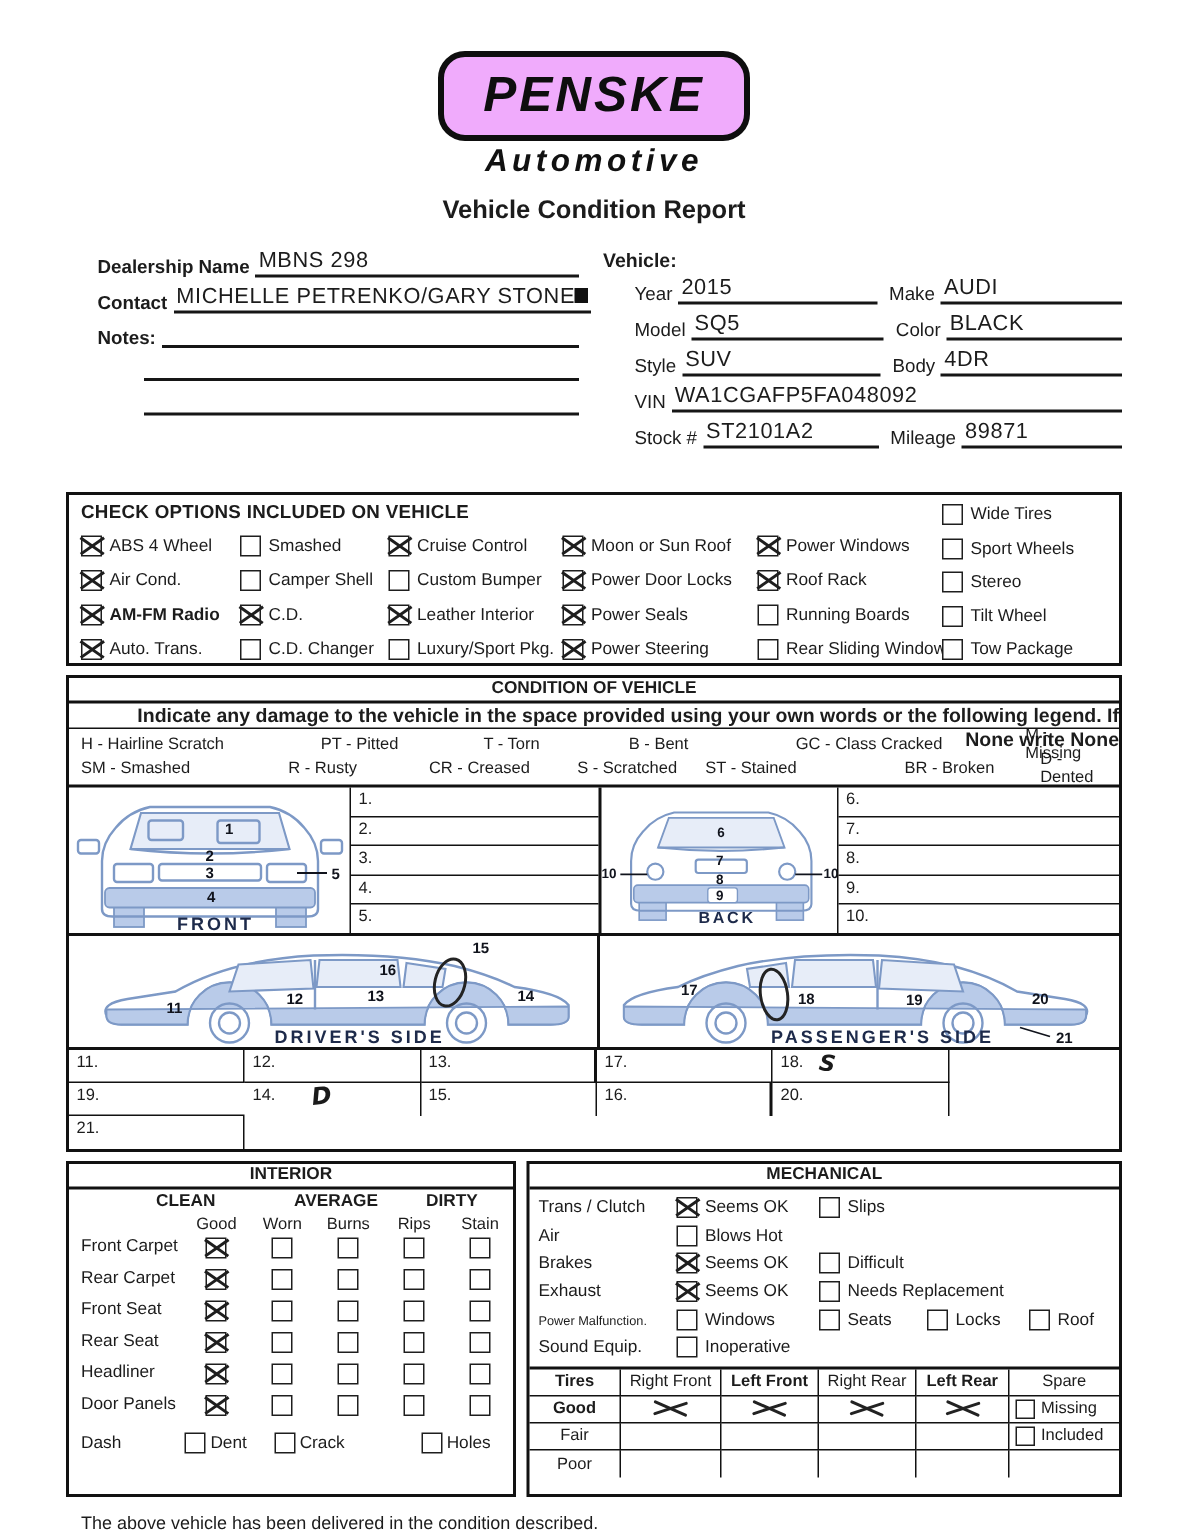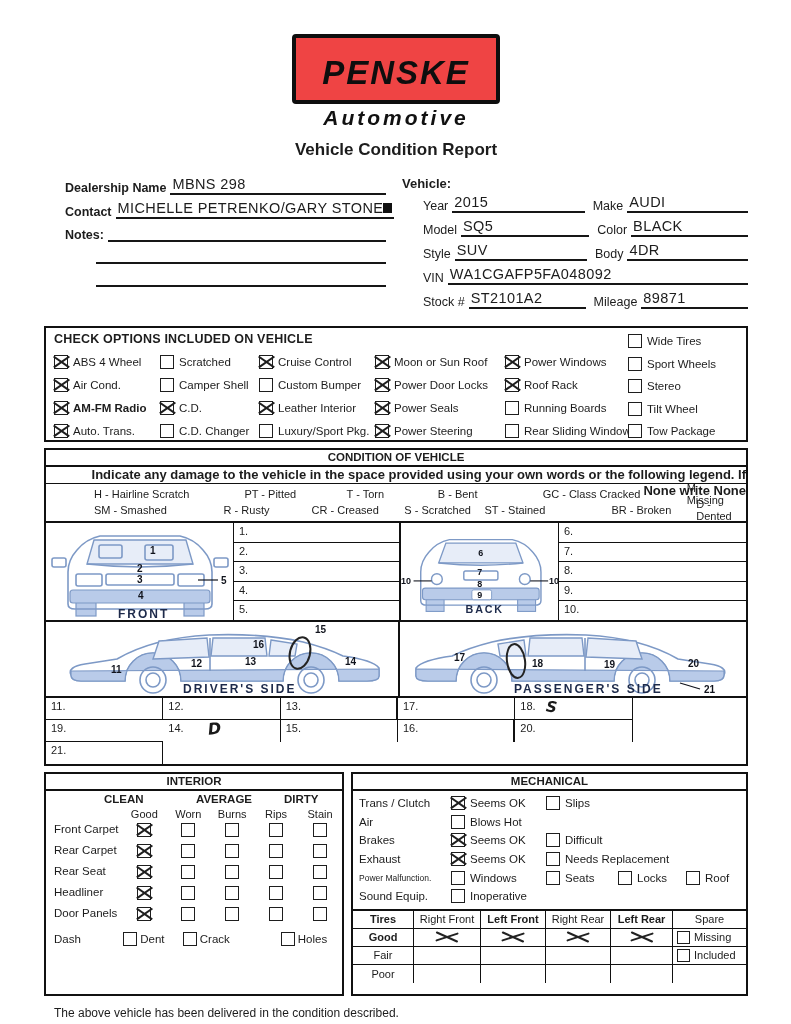--- a/index.html
+++ b/index.html
@@ -1,56 +1,56 @@
 <!DOCTYPE html>
 <html><head>
 <meta charset="utf-8">
 <style>
   html,body{margin:0;padding:0;background:#fff;}
   body{width:791px;height:1024px;position:relative;font-family:"Liberation Sans",sans-serif;color:#1c1c1c;overflow:hidden;}
   .content{width:704px;margin-left:44px;padding-top:34px;}
   
   .logo-wrap{text-align:center;}
-  .logo-box{display:inline-block;border:4px solid #0e0e0e;border-radius:4px;padding:16px 26px 8px;background:#ef4444;}
+  .logo-box{display:inline-block;border:4px solid #0e0e0e;border-radius:18px;padding:6px 26px 8px;background:#f0abfc;}
   .logo-text{font-size:33px;font-weight:900;font-style:italic;letter-spacing:2px;color:#0e0e0e;}
   .logo-sub{font-size:21px;font-weight:700;font-style:italic;letter-spacing:3px;margin-top:2px;color:#111;}
   .report-title{font-size:17px;font-weight:700;margin-top:10px;text-align:center;}
   
   .info-row{display:flex;margin-top:16px;}
   .info-left{width:342px;margin-right:16px;}
   .info-right{flex:1;}
   .fline{display:flex;align-items:flex-end;margin-bottom:5px;}
   .flabel{font-weight:700;font-size:12.5px;white-space:nowrap;padding-right:4px;padding-left:21px;}
   .fvalue{border-bottom:2px solid #161616;font-size:14.5px;letter-spacing:.4px;padding:0 2px 1px;flex:1;white-space:nowrap;min-height:15px;}
   .blank-line{border-bottom:2px solid #161616;height:15px;margin:0 0 6px 52px;}
   .sq{display:inline-block;width:9px;height:10px;background:#111;vertical-align:baseline;}
   .veh-head{font-weight:700;font-size:13px;margin-bottom:3px;}
   .halfv{flex:1.1;}
   .halfv2{flex:1;}
   
-  .options-box{border:2px solid #111;margin-top:12px;position:relative;padding:4px 8px 8px;height:100px;}
+  .options-box{border:2px solid #111;margin-top:24px;position:relative;padding:4px 8px 8px;height:100px;}
   .opt-title{font-weight:700;font-size:12.5px;letter-spacing:.2px;}
   .opt-cols{display:flex;margin-top:4px;}
   .opt-col{display:flex;flex-direction:column;}
   .c1{width:106px}.c2{width:99px}.c3{width:116px}.c4{width:130px}.c5{width:121px}
   .opt{display:flex;align-items:center;height:23px;}
   .olabel{font-size:11.5px;padding-left:5px;white-space:nowrap;}
   .cb{position:relative;width:12px;height:12px;border:1.7px solid #1e1e1e;display:inline-block;flex:none;background:#fff;}
   .cb.checked::before,.cb.checked::after{content:"";position:absolute;left:-3px;top:5px;width:19px;height:1.7px;background:#1e1e1e;}
   .cb.checked::before{transform:rotate(35deg);}
   .cb.checked::after{transform:rotate(-35deg);}
   .col6{position:absolute;top:2px;right:6px;width:112px;display:flex;flex-direction:column;}
   .col6 .opt{height:22.5px;}
   
   .cond-box{border:2px solid #111;margin-top:6px;}
   .cond-title{border-bottom:2px solid #111;text-align:center;font-weight:700;font-size:11.5px;height:15px;line-height:15px;}
   .cond-instr{border-bottom:1.5px solid #111;text-align:right;font-weight:700;font-size:13px;height:16px;line-height:16px;padding-left:24px;}
   .legend{border-bottom:2px solid #111;padding:2px 8px 3px;}
   .lrow{display:flex;font-size:11px;height:16px;align-items:center;}
-  .l1 span:nth-child(1),.l2 span:nth-child(1){width:165px;margin-left:40px;}
+  .l1 span:nth-child(1),.l2 span:nth-child(1){width:165px;}
   .l1 span:nth-child(2),.l2 span:nth-child(2){width:112px;}
   .l1 span:nth-child(3){width:100px;}.l2 span:nth-child(3){width:118px;}
   .l1 span:nth-child(4){width:115px;}.l2 span:nth-child(4){width:102px;}
   .l1 span:nth-child(5){width:158px;}.l2 span:nth-child(5){width:112px;}
   .l2 span:nth-child(6){width:108px;padding-left:39px;}
   .diag-top{display:flex;border-bottom:2px solid #111;height:97px;}
   .cell{box-sizing:border-box;}
   .front-cell{width:187px;display:flex;align-items:center;justify-content:center;}
   .lista{width:165px;border-left:1.5px solid #111;display:flex;flex-direction:column;}
   .back-cell{width:157px;border-left:2px solid #111;display:flex;align-items:center;justify-content:center;}
@@ -197,21 +197,21 @@
             <span class="olabel" style="font-weight:700">AM-FM Radio</span>
           </div>
         <div class="opt">
             <span class="cb checked"></span>
             <span class="olabel">Auto. Trans.</span>
           </div>
       </div>
       <div class="opt-col c2">
         <div class="opt">
             <span class="cb"></span>
-            <span class="olabel">Scratched</span>
+            <span class="olabel">Smashed</span>
           </div>
         <div class="opt">
             <span class="cb"></span>
             <span class="olabel">Camper Shell</span>
           </div>
         <div class="opt">
             <span class="cb checked"></span>
             <span class="olabel">C.D.</span>
           </div>
         <div class="opt">
@@ -502,20 +502,28 @@
       </div>
       <div class="irow">
         <span class="ilabel">Rear Carpet</span>
         <span class="icell"><span class="cb checked"></span></span>
         <span class="icell"><span class="cb"></span></span>
         <span class="icell"><span class="cb"></span></span>
         <span class="icell"><span class="cb"></span></span>
         <span class="icell"><span class="cb"></span></span>
       </div>
       <div class="irow">
+        <span class="ilabel">Front Seat</span>
+        <span class="icell"><span class="cb checked"></span></span>
+        <span class="icell"><span class="cb"></span></span>
+        <span class="icell"><span class="cb"></span></span>
+        <span class="icell"><span class="cb"></span></span>
+        <span class="icell"><span class="cb"></span></span>
+      </div>
+      <div class="irow">
         <span class="ilabel">Rear Seat</span>
         <span class="icell"><span class="cb checked"></span></span>
         <span class="icell"><span class="cb"></span></span>
         <span class="icell"><span class="cb"></span></span>
         <span class="icell"><span class="cb"></span></span>
         <span class="icell"><span class="cb"></span></span>
       </div>
       <div class="irow">
         <span class="ilabel">Headliner</span>
         <span class="icell"><span class="cb checked"></span></span>

